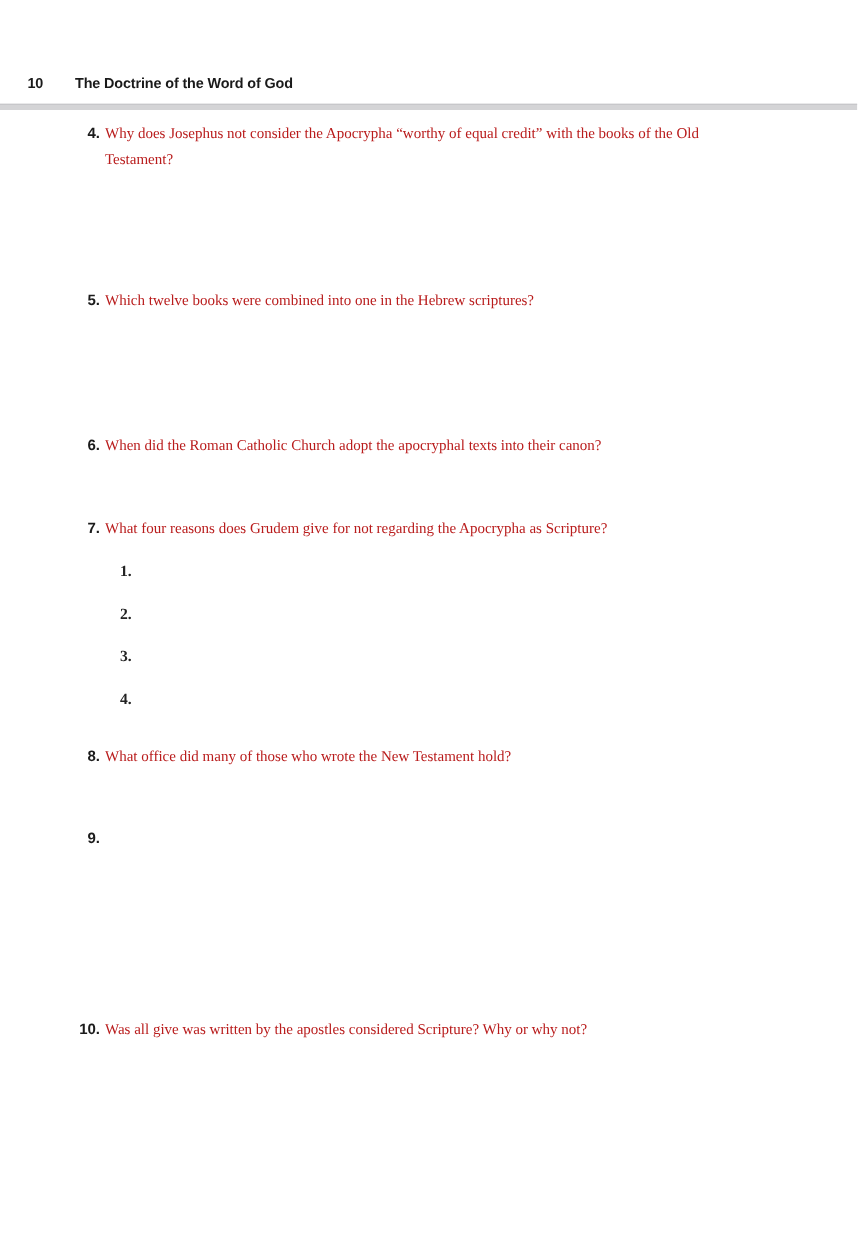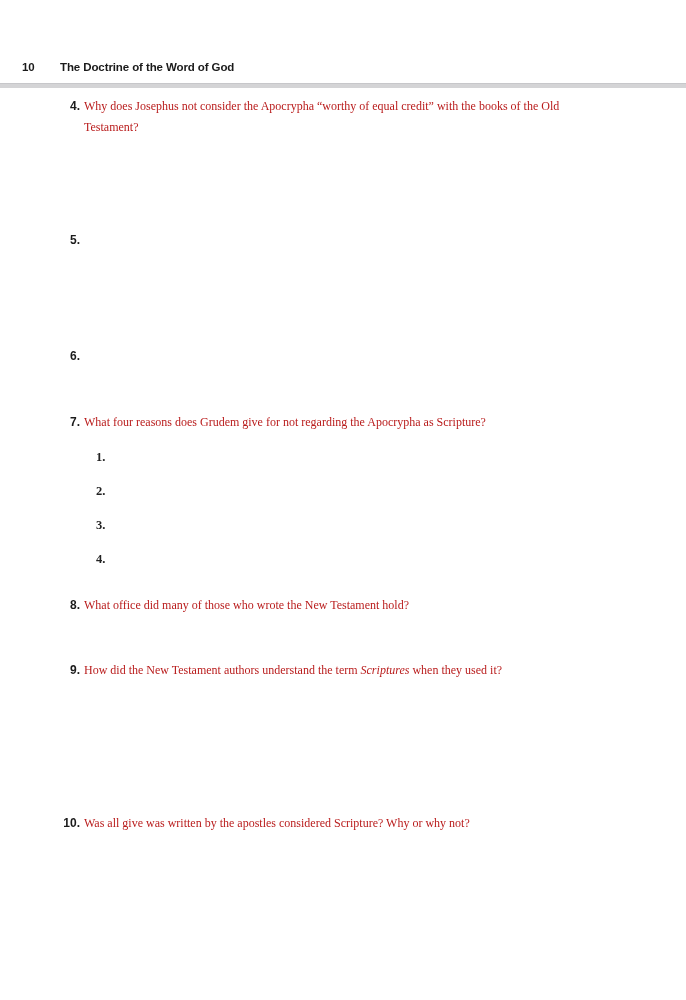--- a/index.html
+++ b/index.html
@@ -101,44 +101,45 @@
   </div>
   <div class="header-rule"></div>
 
   <div class="question" id="q4">
     <span class="q-number">4.</span>
     <span class="q-text">Why does Josephus not consider the Apocrypha “worthy of equal credit” with the books of the Old Testament?</span>
   </div>
 
   <div class="question" id="q5">
     <span class="q-number">5.</span>
+    <span class="q-text">Which twelve books were combined into one in the Hebrew scriptures?</span>
   </div>
 
   <div class="question" id="q6">
     <span class="q-number">6.</span>
+    <span class="q-text">When did the Roman Catholic Church adopt the apocryphal texts into their canon?</span>
   </div>
 
   <div class="question" id="q7">
     <span class="q-number">7.</span>
     <span class="q-text">What four reasons does Grudem give for not regarding the Apocrypha as Scripture?</span>
   </div>
 
   <div class="subitem" id="sub1">1.</div>
   <div class="subitem" id="sub2">2.</div>
   <div class="subitem" id="sub3">3.</div>
   <div class="subitem" id="sub4">4.</div>
 
   <div class="question" id="q8">
     <span class="q-number">8.</span>
     <span class="q-text">What office did many of those who wrote the New Testament hold?</span>
   </div>
 
   <div class="question" id="q9">
     <span class="q-number">9.</span>
-    <span class="q-text"><span>How did the New Testament authors understand the term </span><span class="italic">Scriptures</span><span> when they used it?</span></span>
   </div>
 
   <div class="question" id="q10">
     <span class="q-number">10.</span>
     <span class="q-text">Was all give was written by the apostles considered Scripture? Why or why not?</span>
   </div>
 
 </div>
 
 </body></html>

